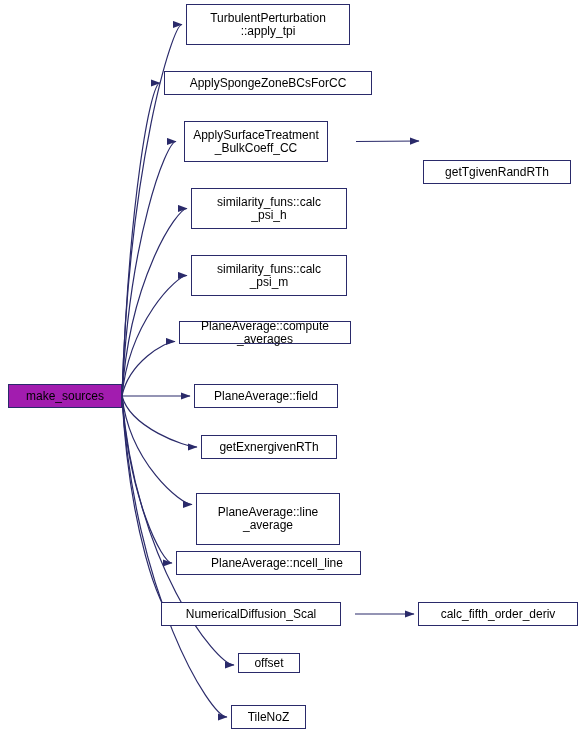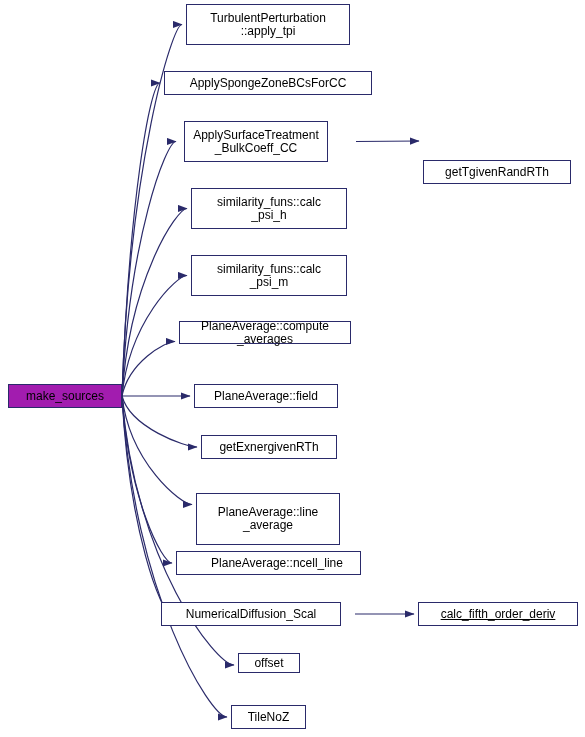--- a/index.html
+++ b/index.html
@@ -86,15 +86,15 @@
 _averages</div>
       <div class="node" style="left: 194px; top: 384px; width: 144px; height: 24px;">PlaneAverage::field</div>
       <div class="node" style="left: 201px; top: 435px; width: 136px; height: 24px;">getExnergivenRTh</div>
       <div class="node" style="left: 196px; top: 484px; width: 144px; height: 52px; margin-top: 9px;">PlaneAverage::line
 _average</div>
       <div class="node" style="left: 176px; top: 551px; width: 185px; height: 24px; padding-left: 17px;">PlaneAverage::ncell_line</div>
       <div class="node" style="left: 161px; top: 602px; width: 180px; height: 24px;">NumericalDiffusion_Scal</div>
       <div class="node" style="left: 238px; top: 653px; width: 62px; height: 20px;">offset</div>
       <div class="node" style="left: 231px; top: 705px; width: 75px; height: 24px;">TileNoZ</div>
       <div class="node" style="left: 423px; top: 129px; width: 148px; height: 24px; margin-top: 31px;">getTgivenRandRTh</div>
-      <div class="node" style="left: 418px; top: 602px; width: 160px; height: 24px; text-decoration: underline;">calc_fifth_order_deriv</div>
+      <div class="node" style="left: 418px; top: 602px; width: 160px; height: 24px;">calc_fifth_order_deriv</div>
     </div>
 </div>
 
 </body></html>

